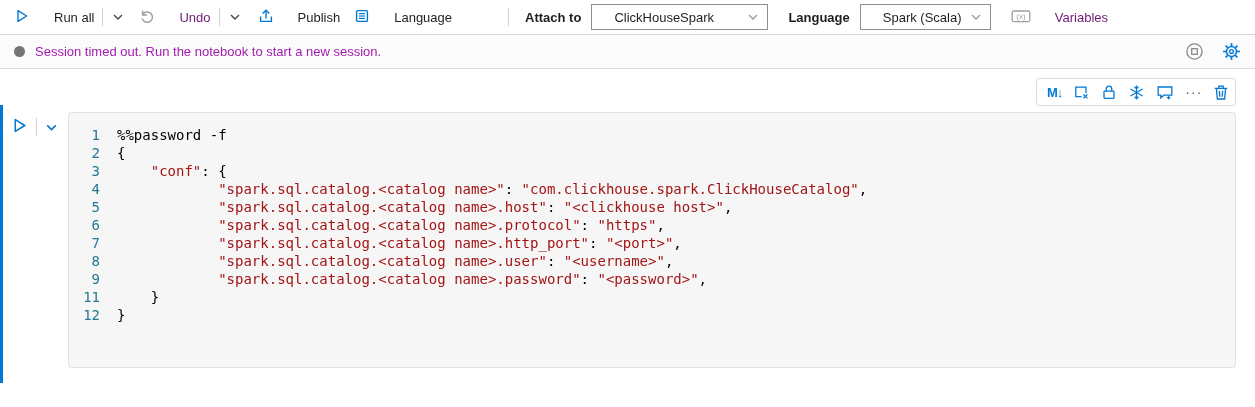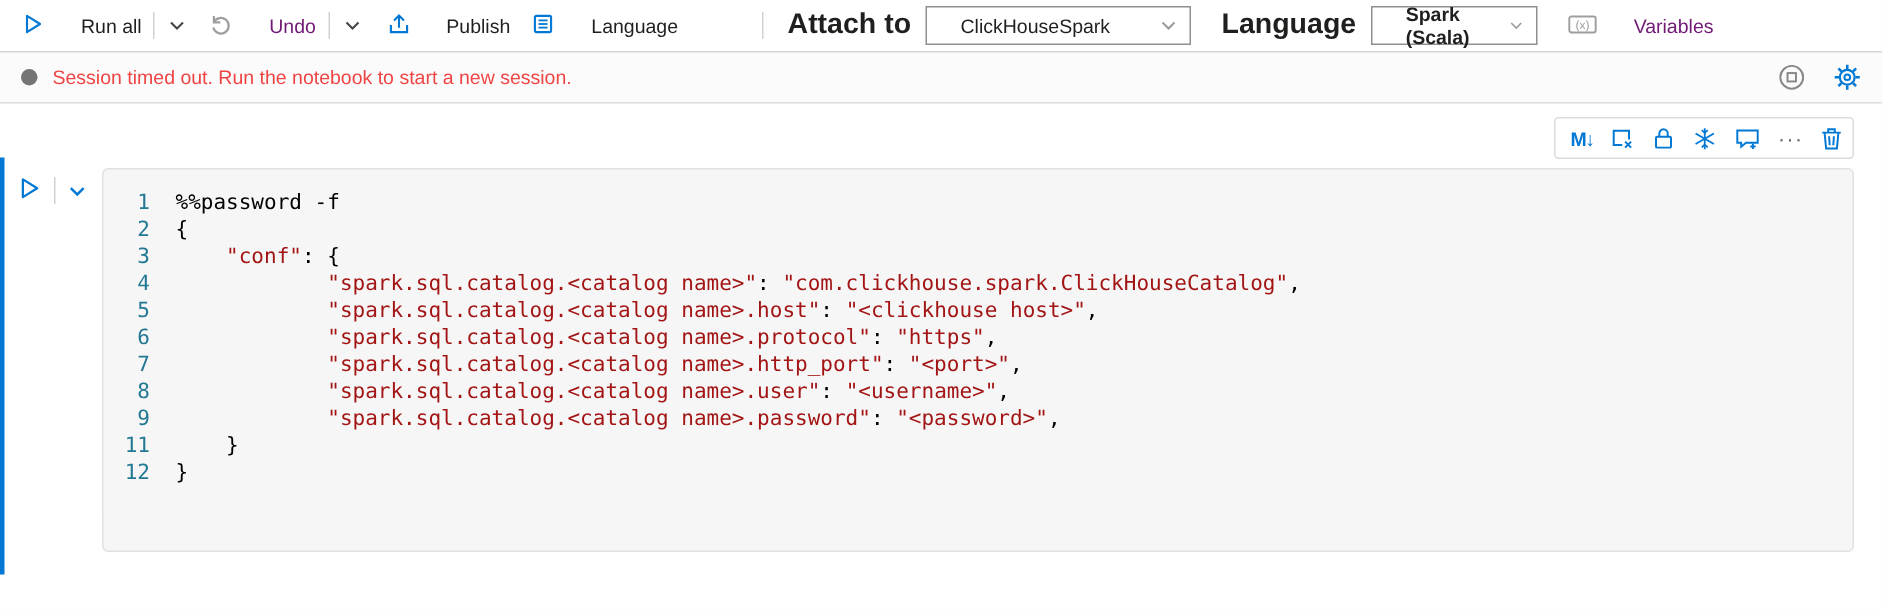--- a/index.html
+++ b/index.html
@@ -7,33 +7,33 @@
   body { font-family:"Liberation Sans", sans-serif; color:#201f1e; }
   #app { position:relative; width:1255px; height:407px; background:#fff; overflow:hidden; }
 
   
   #top-toolbar { position:absolute; top:0; left:0; width:100%; height:34px;
     display:flex; align-items:center; padding-left:14px; background:#fff; }
   .tb-item { display:flex; align-items:center; gap:24px; font-size:13px; color:#201f1e; cursor:pointer; white-space:nowrap; }
   .tb-sep { width:1px; height:18px; background:#d1d1d1; margin:0 8px; }
   .sp8{width:8px} .sp14{width:14px} .sp16{width:16px} .sp48{width:48px} .sp20{width:20px}
   .disabled-txt { color:#701a75; }
-  .tb-label { font-weight:700; font-size:19px; }
+  .tb-label { font-weight:700; font-size:13px; }
   .dd { display:flex; align-items:center; justify-content:space-between;
     height:26px; border:1px solid #8f8f8f; background:#fff; padding:0 7px 0 22px;
     font-size:13px; color:#201f1e; cursor:pointer; }
   .dd-attach { width:177px; margin-left:10px; }
-  .dd-lang { width:111px; margin-left:10px;font-weight:bold; }
+  .dd-lang { width:131px; margin-left:10px; }
 
   
   #session-bar { position:absolute; top:34px; left:0; width:100%; height:35px;
     background:#fbfbfb; border-top:1px solid #d6d6d6; border-bottom:1px solid #dedede;
     display:flex; align-items:center; padding:0 14px; }
   #session-dot { width:11px; height:11px; border-radius:50%; background:#757575; margin-right:10px; flex:none; }
-  #session-text { font-size:13px; color:#ef4444; }
+  #session-text { font-size:13px; color:#a21caf; }
   #session-actions { margin-left:auto; display:flex; align-items:center; gap:18px; }
 
   
   #cell-toolbar { position:absolute; top:78px; left:1036px; width:200px; height:28px;
     background:#fff; border:1px solid #dcdcdc; border-radius:3px;
     display:flex; align-items:center; gap:11px; padding:0 10px; }
   .ct-icon { display:flex; align-items:center; justify-content:center; cursor:pointer; flex:none; }
   .md-glyph { font-size:13px; font-weight:700; color:#0078d4; letter-spacing:-1px; }
   .more-glyph { font-size:14px; color:#616161; letter-spacing:1px; line-height:10px; }
 

